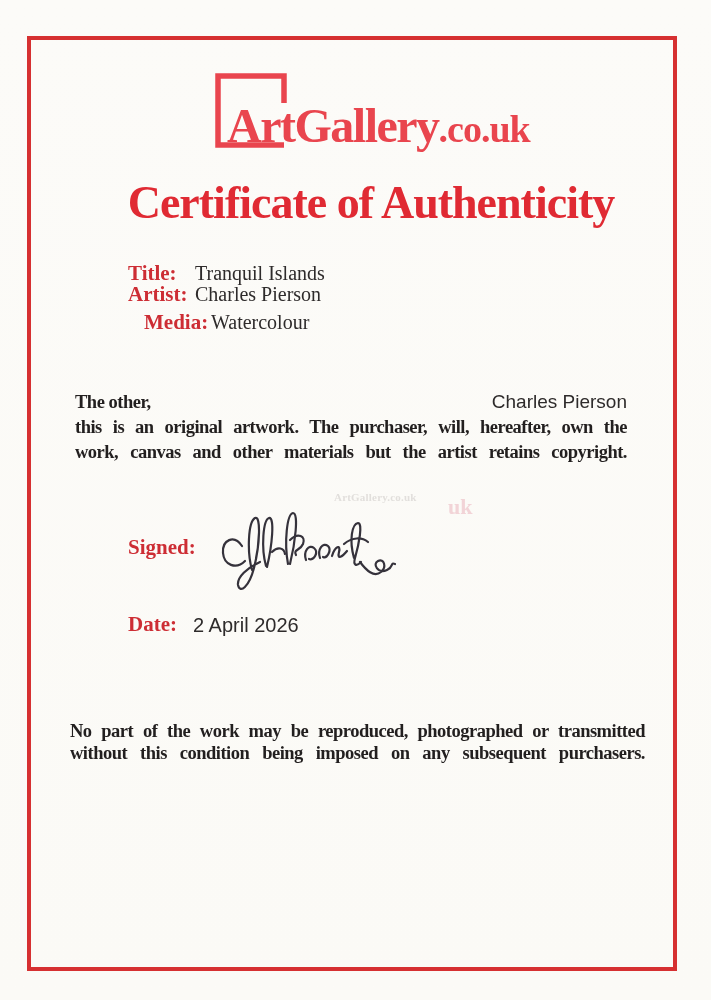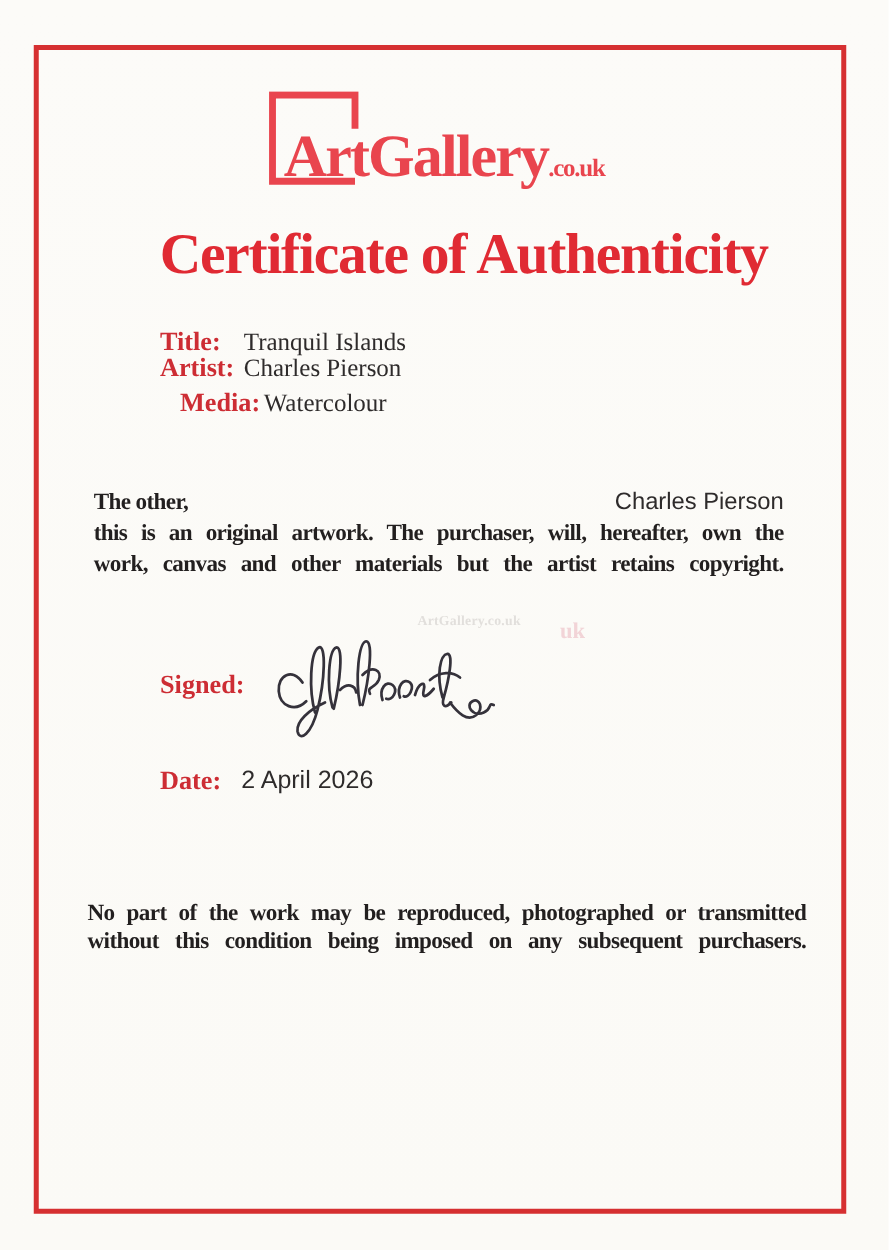--- a/index.html
+++ b/index.html
@@ -18,21 +18,21 @@
     border:4px solid #d63031; box-sizing:border-box;
   }
   
   .logo { position:absolute; left:215px; top:73px; width:310px; height:80px; }
   .logo-frame-svg { position:absolute; left:0; top:0; }
   .logo-text {
     position:absolute; left:12px; top:29px; white-space:nowrap;
     font-weight:bold; color:#e9454e; line-height:1;
   }
   .logo-brand { font-size:48px; letter-spacing:-1.5px; }
-  .logo-tld { font-size:20px; letter-spacing:-1px; }
+  .logo-tld { font-size:38px; letter-spacing:-1px; }
   
   .title {
     position:absolute; left:30px; top:164px; width:650px; margin:16px;
     text-align:center; font-size:46px; line-height:1; letter-spacing:-1px;
     font-weight:bold; color:#e02a33; white-space:nowrap;
   }
   
   .field-row { position:absolute; left:128px; display:flex; align-items:baseline; }
   .field-row.r1 { top:263px; }
   .field-row.r2 { top:284px; }
@@ -59,21 +59,21 @@
     font-family:"Liberation Sans", sans-serif; font-weight:normal;
     font-size:19px; letter-spacing:0; color:#2e2b2b;
   }
   .jline { text-align:justify; text-align-last:justify; line-height:25px; }
   
   .sig-label {
     position:absolute; left:128px; top:537px;
     font-weight:bold; font-size:21px; line-height:1; color:#cd2d34;
   }
   .signature-svg { position:absolute; left:214px; top:500px; }
-  .date-row { position:absolute; left:128px; top:614px; display:flex; align-items:flex-start; }
+  .date-row { position:absolute; left:128px; top:614px; display:flex; align-items:flex-end; }
   .dlabel {
     display:inline-block; width:65px;
     font-weight:bold; font-size:21px; line-height:1; color:#cd2d34;
   }
   .dvalue {
     font-family:"Liberation Sans", sans-serif; font-size:20px; line-height:1;
     color:#2e2b2b;
   }
   
   .legal {
@@ -83,21 +83,21 @@
   }
   .legal .jline { line-height:22px; }
   
   .wm-logo {
     position:absolute; left:334px; top:491px;
     font-weight:bold; font-size:11px; color:rgba(185,178,175,0.38);
     letter-spacing:0.2px;
   }
   .wm-uk {
     position:absolute; left:448px; top:494px;
-    font-weight:bold; font-size:18px; color:rgba(240,205,209,0.85);
+    font-weight:bold; font-size:22px; color:rgba(240,205,209,0.85);
   }
 </style>
 </head>
 <body>
 
 <div class="page">
 
   <div class="frame"></div>
 
   <div class="logo">

